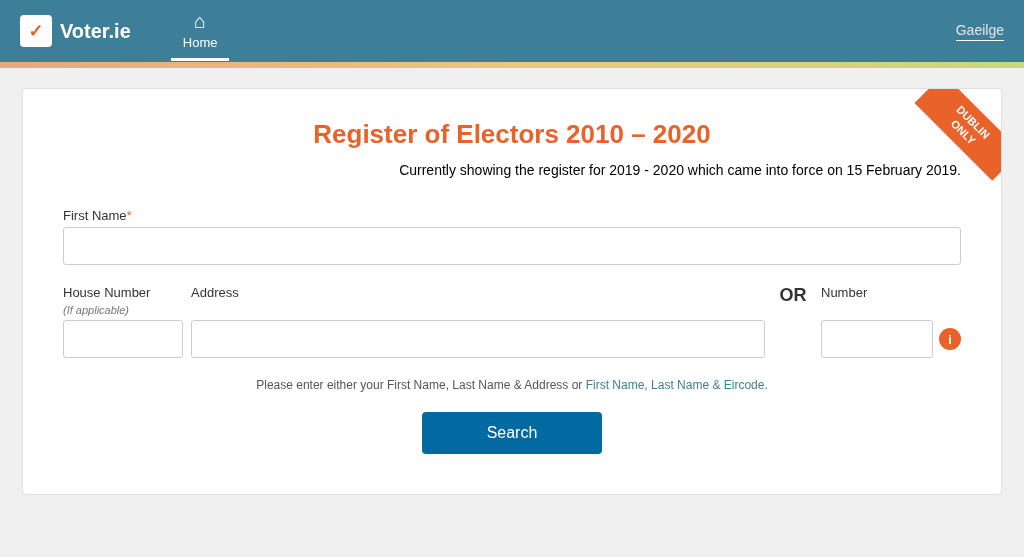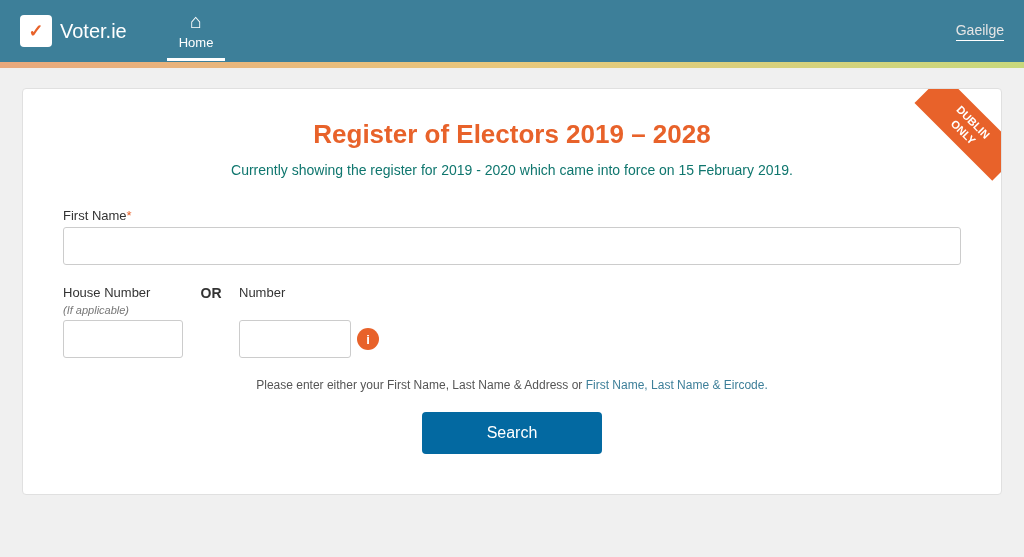--- a/index.html
+++ b/index.html
@@ -27,21 +27,21 @@
       display: flex;
       align-items: center;
       justify-content: center;
       color: #e8622a;
       font-size: 18px;
       font-weight: bold;
     }
     .logo-text {
       color: white;
       font-size: 20px;
-      font-weight: normal;
+      font-weight: bold;
     }
     .nav-home {
       display: flex;
       flex-direction: column;
       align-items: center;
       margin-left: 40px;
       color: white;
       cursor: pointer;
       padding: 8px 12px;
       border-bottom: 3px solid white;
@@ -111,22 +111,22 @@
 
     
     .card-title {
       text-align: center;
       color: #e8622a;
       font-size: 26px;
       font-weight: bold;
       margin-bottom: 12px;
     }
     .card-subtitle {
-      text-align: center;
-      color: #0f766e;
+      text-align: right;
+      color: #000000;
       font-size: 14px;
       margin-bottom: 30px;
     }
 
     
     .form-row {
       display: flex;
       gap: 8px;
       margin-bottom: 20px;
     }
@@ -168,21 +168,21 @@
       font-size: 14px;
       height: 38px;
       width: 100%;
       outline: none;
     }
 
     .or-divider {
       display: flex;
       align-items: flex-end;
       padding-bottom: 8px;
-      font-size: 14px;
+      font-size: 18px;
       font-weight: bold;
       color: #333;
       width: 40px;
       flex-shrink: 0;
       justify-content: center;
     }
 
     .info-row {
       display: flex;
       align-items: center;
@@ -247,36 +247,41 @@
 <main class="main-area">
   <div class="card">
 
     <div class="ribbon">
       <div class="ribbon-inner">
         <span>DUBLIN</span><br>
         <span>ONLY</span>
       </div>
     </div>
 
-    <h1 class="card-title">Register of Electors 2019 – 2028</h1>
+    <h1 class="card-title">Register of Electors 2010 – 2020</h1>
     <p class="card-subtitle">Currently showing the register for 2019 - 2020 which came into force on 15 February 2019.</p>
 
     <div class="form-row">
       <div class="form-group half">
         <label class="field-label">
           <span>First Name</span><span class="required">*</span>
         </label>
         <input class="form-input" type="text" style="">
       </div>
     </div>
 
     <div class="form-row" style="align-items: flex-start;">
       <div class="form-group house">
         <label class="field-label">House Number</label>
         <span class="field-sublabel">(If applicable)</span>
+        <input class="form-input" type="text" style="">
+      </div>
+      <div class="form-group address">
+        <label class="field-label">Address</label>
+        <span class="field-sublabel">&nbsp;</span>
         <input class="form-input" type="text" style="">
       </div>
       <div class="or-divider">
         <span>OR</span>
       </div>
       <div class="form-group eircode">
         <label class="field-label">Number</label>
         <span class="field-sublabel">&nbsp;</span>
         <div class="info-row">
           <input class="form-input" type="text" style="flex: 1 1 0%;">

